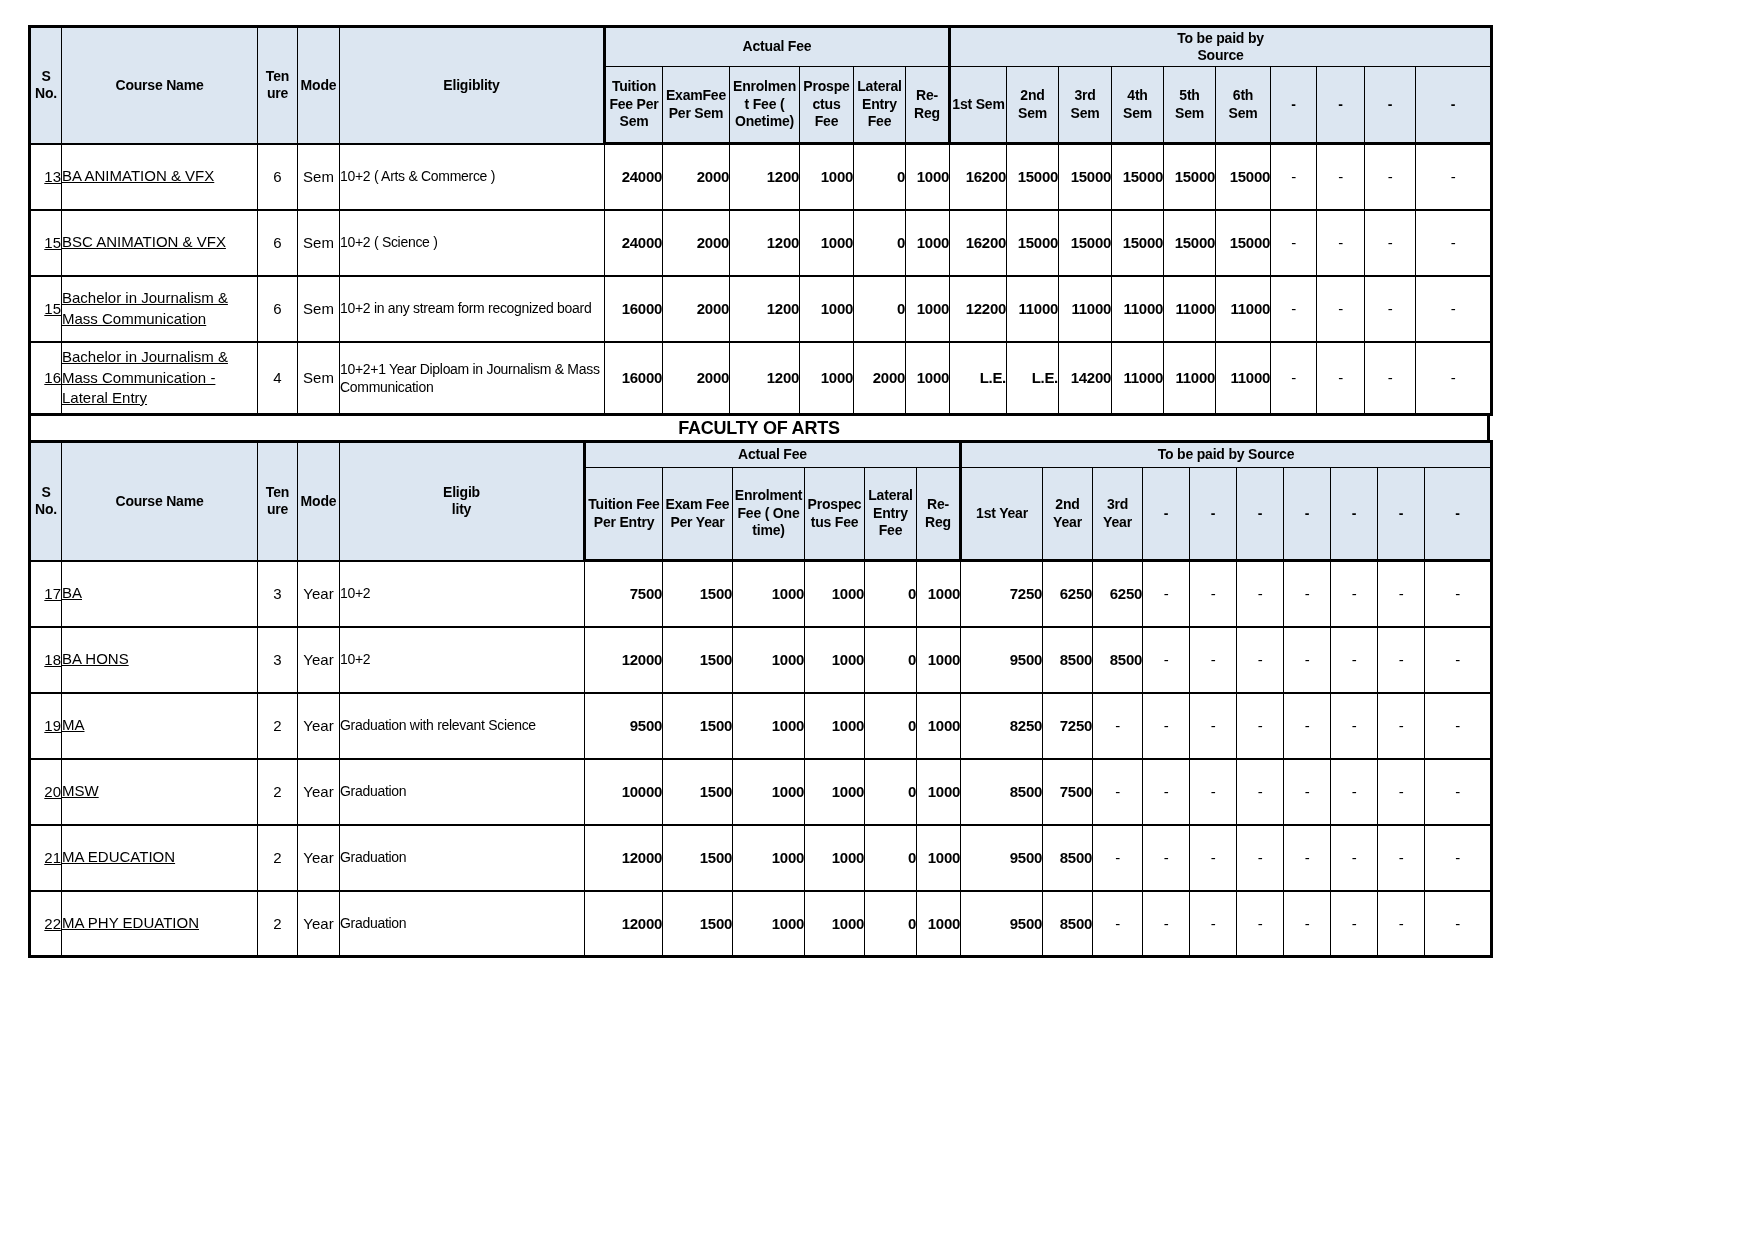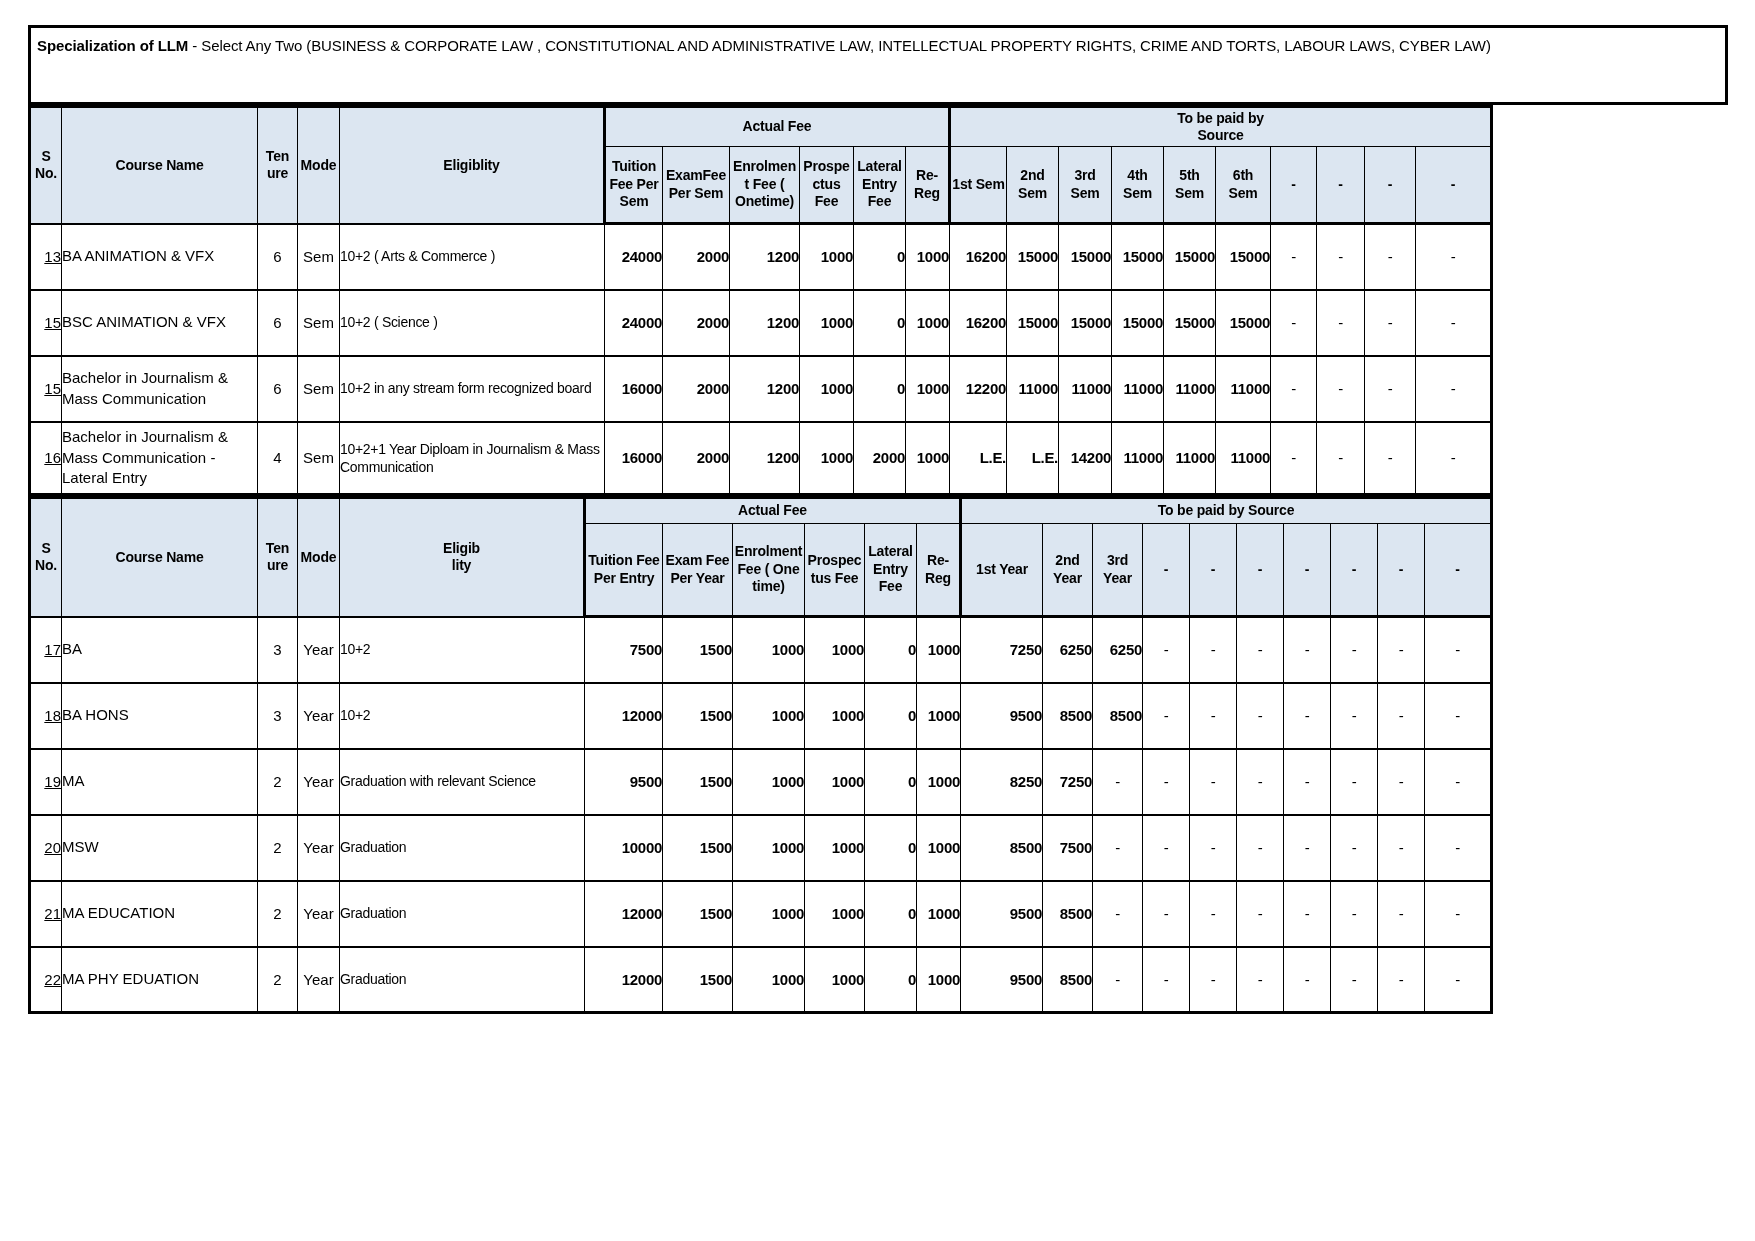--- a/index.html
+++ b/index.html
@@ -47,35 +47,32 @@
   #media-table tr.h2{height:77px;}
   #arts-table tr.h1{height:26px;}
   #arts-table tr.h2{height:93px;}
   #media-table tbody tr{height:66px;}
   #media-table tbody tr:last-child{height:73px;}
   #arts-table tbody tr{height:66px;}
   .thickL{border-left:3px solid #000 !important;}
 
   
   td.c-sno{text-align:right;padding-right:3px;font-size:15px;text-decoration:underline;}
-  td.c-course{text-align:left;padding-left:5px;font-size:15px;line-height:1.35;}
+  td.c-course{text-align:left;padding-left:5px;font-size:15px;line-height:1.35;text-decoration:underline;}
   td.c-ten,td.c-mode{text-align:center;font-size:15px;}
   td.c-elig{text-align:left;padding-left:5px;font-size:14px;letter-spacing:-0.3px;line-height:1.3;}
   td.c-num{text-align:right;padding-right:6px;font-size:15px;font-weight:700;letter-spacing:-0.3px;}
   td.c-num.c-dash{text-align:center;padding-right:0;font-weight:400;}
   td.c-num.c-le{text-align:right;padding-right:0;}
 </style>
 </head>
 <body>
 
 <div class="sheet">
 
-  <div class="llm-box">
-    <b>Specialization of LLM</b><span> - Select Any Two (BUSINESS &amp; CORPORATE LAW , CONSTITUTIONAL AND ADMINISTRATIVE LAW, INTELLECTUAL PROPERTY RIGHTS, CRIME AND TORTS, LABOUR LAWS, CYBER LAW)</span>
-  </div>
 
 
   <table class="grid" id="media-table">
     <colgroup>
       <col style="width:32px">
         <col style="width:196px">
         <col style="width:40px">
         <col style="width:42px">
         <col style="width:265px">
       <col style="width:58px">
@@ -216,20 +213,21 @@
           <td class="c-num">11000</td>
           <td class="c-num">11000</td>
           <td class="c-num c-dash">-</td>
           <td class="c-num c-dash">-</td>
           <td class="c-num c-dash">-</td>
           <td class="c-num c-dash">-</td>
         </tr>
       </tbody>
   </table>
 
+  <div class="faculty-title t2">FACULTY OF ARTS</div>
 
   <table class="grid" id="arts-table">
     <colgroup>
       <col style="width:32px">
         <col style="width:196px">
         <col style="width:40px">
         <col style="width:42px">
         <col style="width:245px">
       <col style="width:78px">
         <col style="width:70px">

